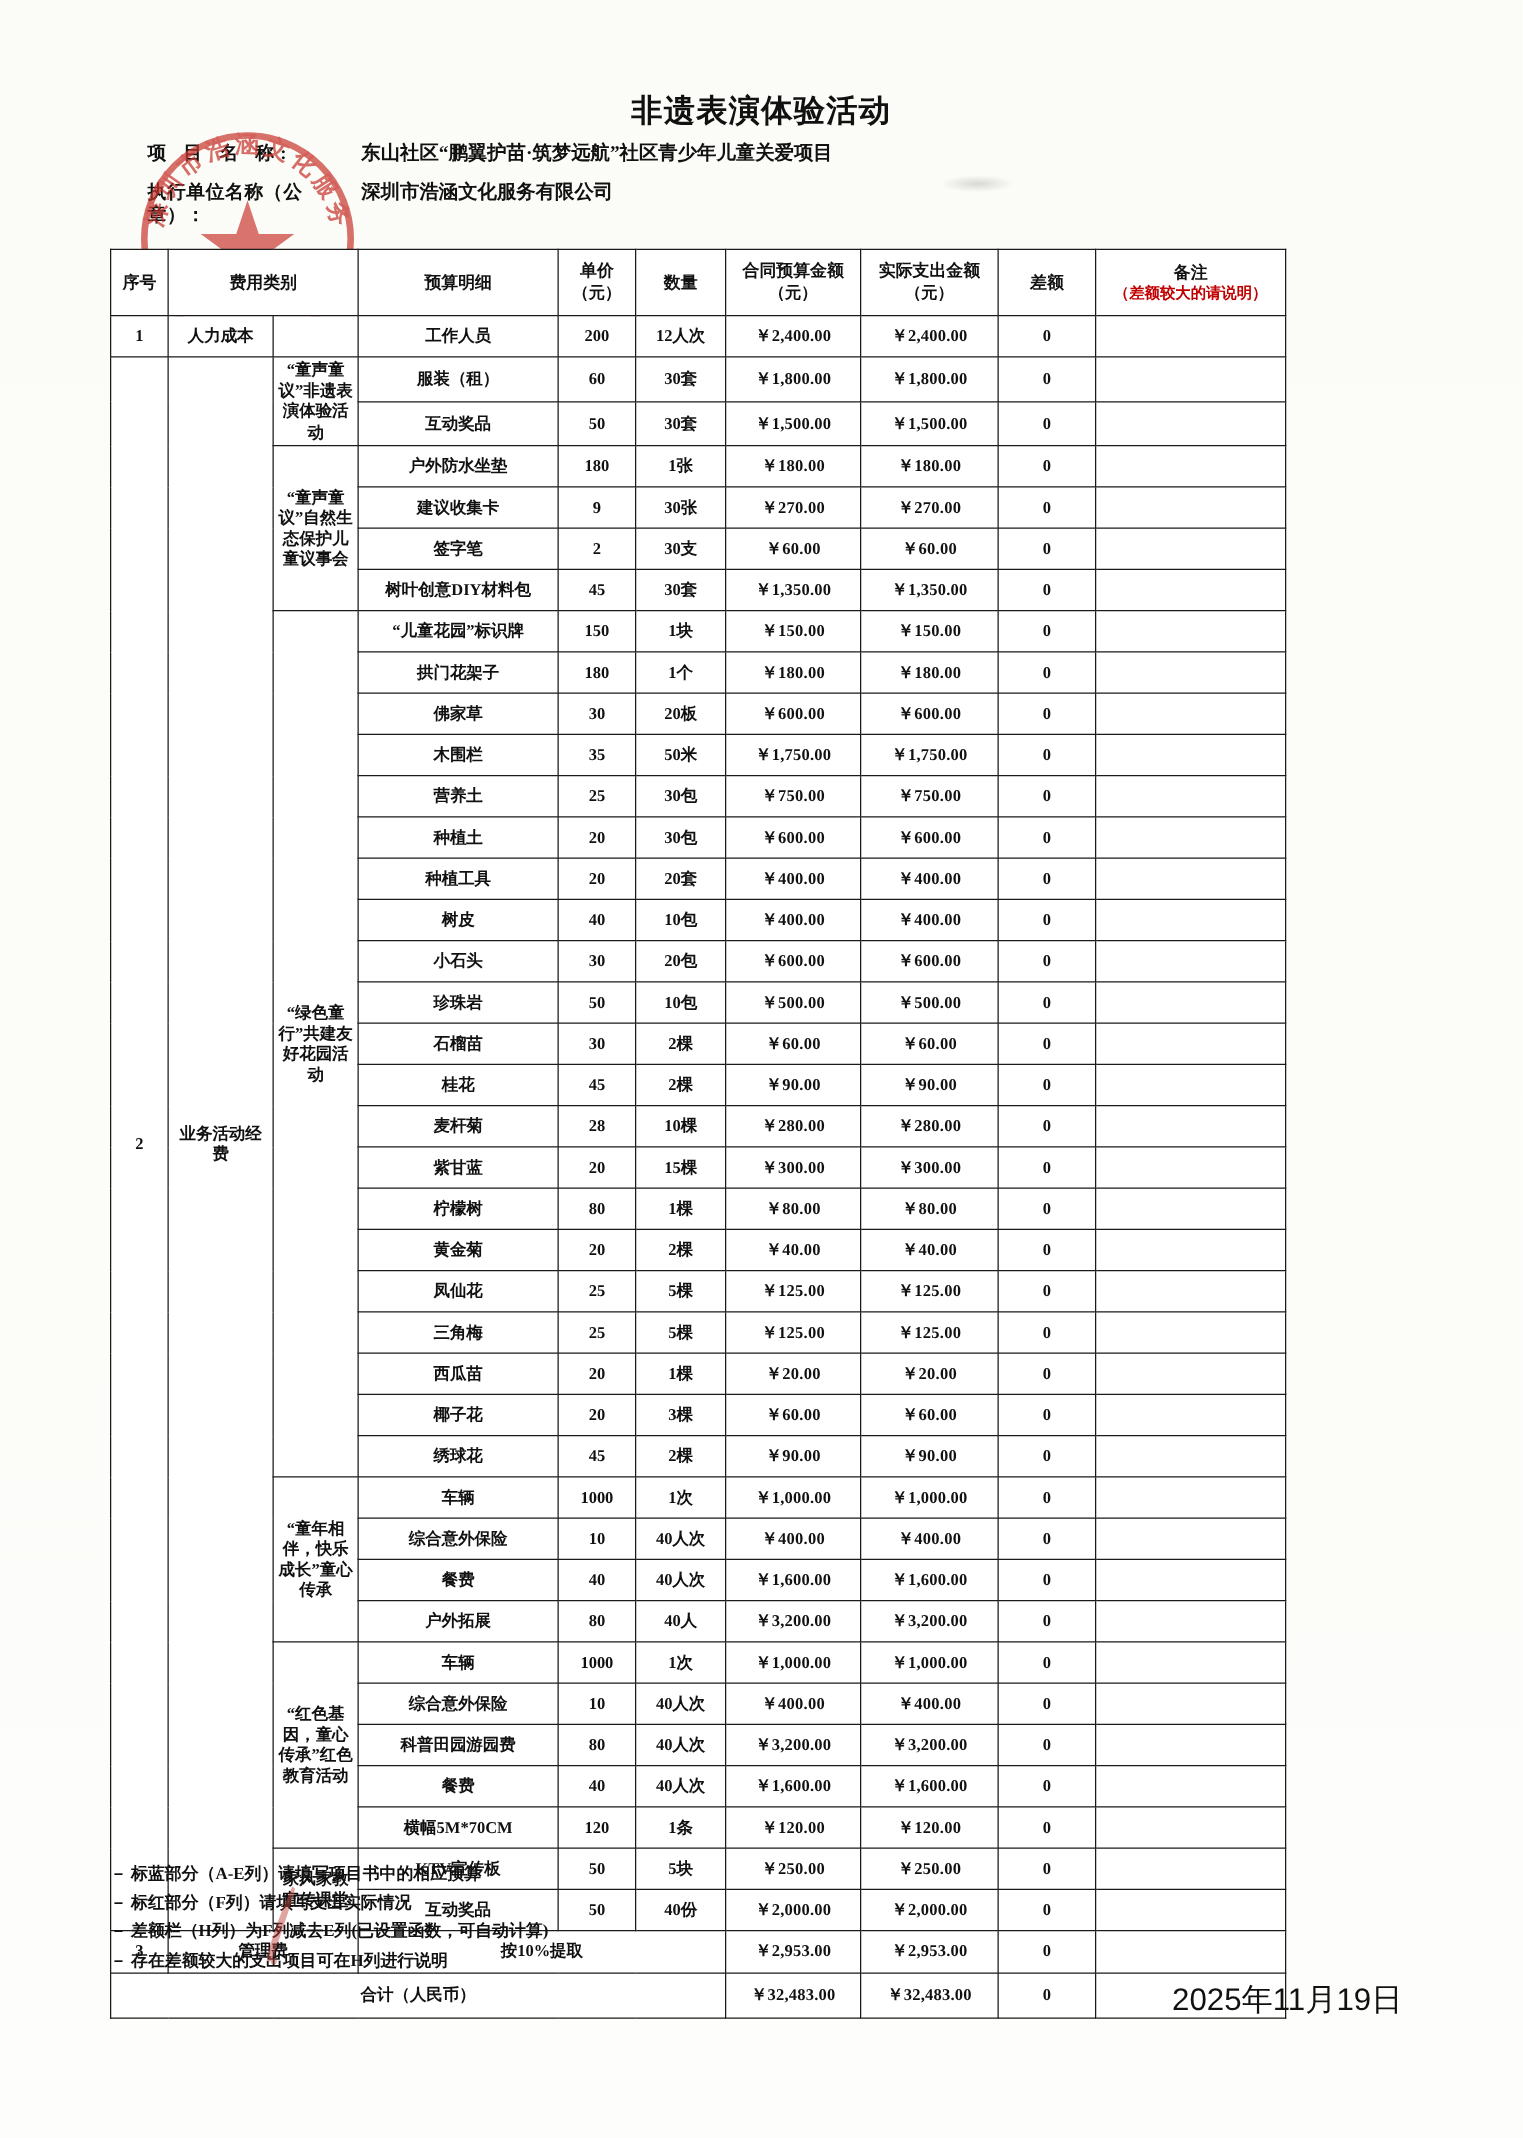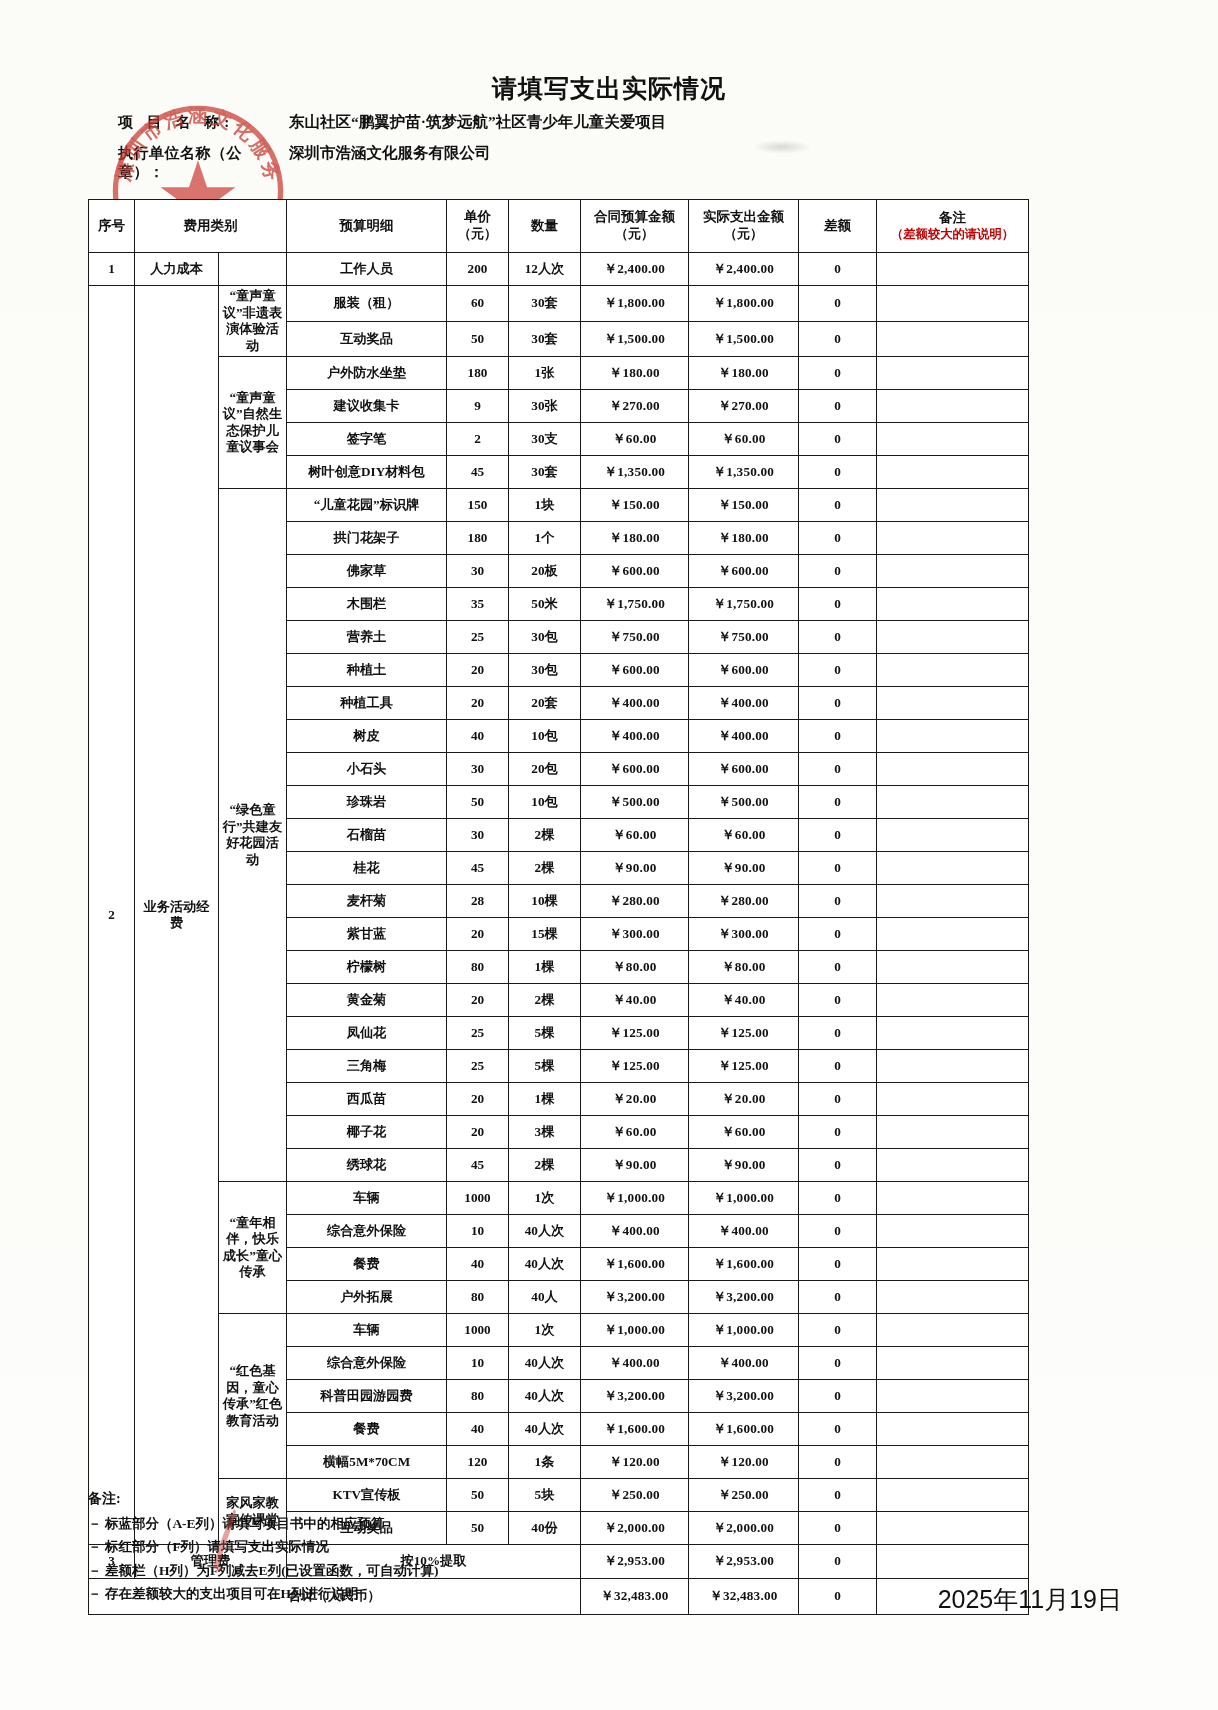--- a/index.html
+++ b/index.html
@@ -127,21 +127,21 @@
   }
 </style>
 </head>
 <body>
 
 <div class="page">
 
   <div class="scan-tint"></div>
   <div class="smudge"></div>
 
-  <div class="doc-title">请填写支出实际情况</div>
+  <div class="doc-title">非遗表演体验活动</div>
 
   <div class="meta">
     <div class="meta-row">
       <span class="meta-label sp">项 目 名 称:</span>
       <span class="meta-value">东山社区“鹏翼护苗·筑梦远航”社区青少年儿童关爱项目</span>
     </div>
     <div class="meta-row">
       <span class="meta-label">执行单位名称（公章）：</span>
       <span class="meta-value">深圳市浩涵文化服务有限公司</span>
     </div>
@@ -578,21 +578,20 @@
           <td colspan="6" class="total-label">合计（人民币）</td>
           <td class="money">￥32,483.00</td>
           <td class="money">￥32,483.00</td>
           <td>0</td>
           <td class="remark"></td>
         </tr>
       </tbody>
   </table>
 
   <div class="footer">
-    <div class="ft-title">备注:</div>
     <div class="ft-line">－ 标蓝部分（A-E列）请填写项目书中的相应预算</div>
     <div class="ft-line">－ 标红部分（F列）请填写支出实际情况</div>
     <div class="ft-line">－ 差额栏（H列）为F列减去E列(已设置函数，可自动计算)</div>
     <div class="ft-line">－ 存在差额较大的支出项目可在H列进行说明</div>
   </div>
 
   <svg class="ink-mark" viewBox="0 0 40 70">
     <path d="M26 4 C18 22, 10 42, 6 60 C5 64, 8 66, 10 62 C16 44, 24 22, 28 6 Z" fill="#c0443c" opacity=".65"></path>
     <circle cx="11" cy="64" r="2.6" fill="#c0443c" opacity=".55"></circle>
   </svg>

